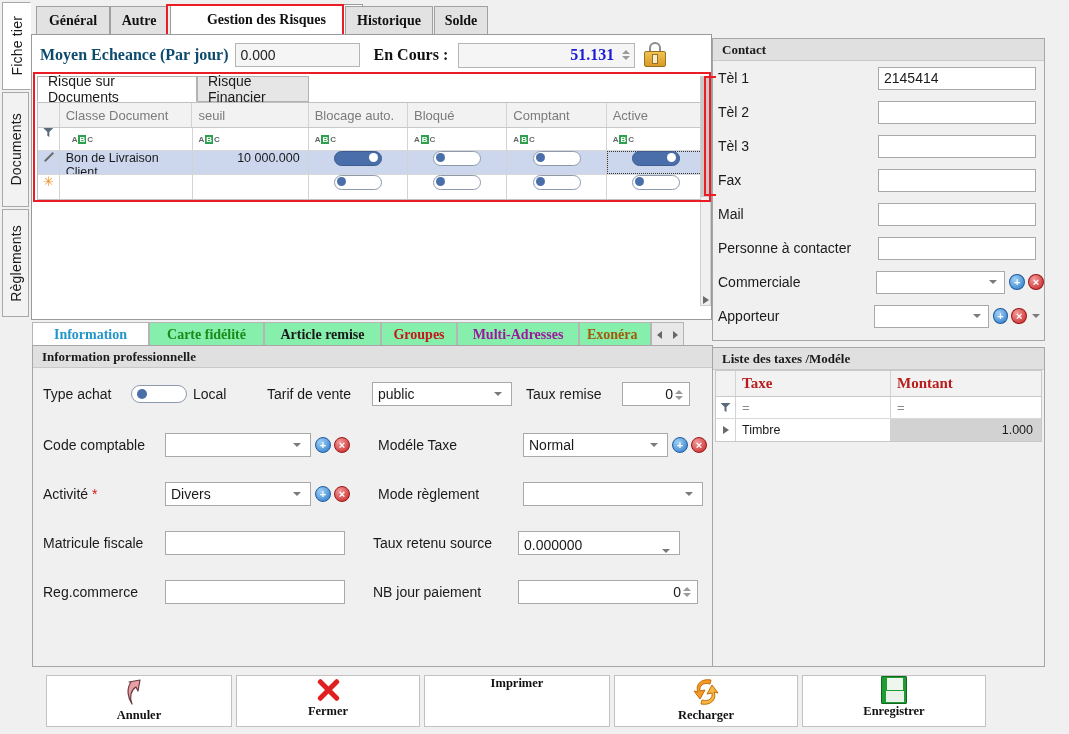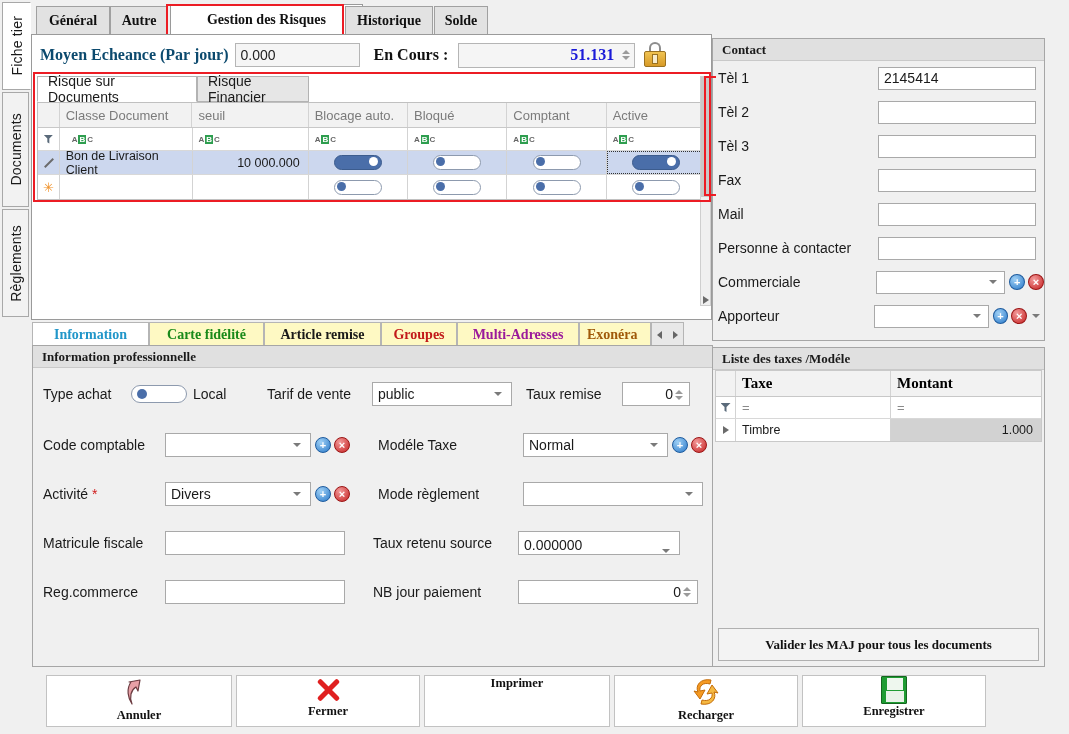--- a/index.html
+++ b/index.html
@@ -129,21 +129,21 @@
     position:absolute;left:37px;top:102px;width:670px;height:98px;
     background:#fff;border:1px solid #c0c0c0;box-sizing:border-box;
     font-size:12.5px;
   }
   .grow{display:flex;height:24px;box-sizing:border-box;}
   .ghead{height:25px;background:#f2f2f2;border-bottom:1px solid #c8c8c8;}
   .ghead .gcell{color:#7b7b7b;font-size:13px;display:flex;align-items:center;padding-left:6px;}
   .gfilter{height:23px;background:#ffffff;border-bottom:1px solid #d8d8d8;}
   .gdata{height:24px;background:#ccd7ee;border-bottom:1px solid #d8d8d8;}
   .gnew{height:24px;background:#ffffff;}
-  .gcell{box-sizing:border-box;border-right:1px solid #d3d3d3;display:flex;align-items:center;overflow:hidden;}
+  .gcell{box-sizing:border-box;border-right:1px solid #d3d3d3;display:flex;overflow:hidden;}
   .c-ind{width:22px;justify-content:center;}
   .c-class{width:135px;padding-left:6px;}
   .c-seuil{width:118px;justify-content:flex-end;padding-right:8px;}
   .c-tg{width:101px;justify-content:center;}
   .c-last{border-right:none;}
   .abcico{display:inline-flex;align-items:center;font-size:8px;font-weight:bold;color:#666;margin-left:6px;letter-spacing:0;}
   .abcico b{background:#2e9e4f;color:#fff;padding:0 1px;margin:0 1px;}
   .funnel{width:10px;height:9px;background:#5a6a7a;clip-path:polygon(0 0,100% 0,60% 45%,60% 100%,40% 85%,40% 45%);}
   .pencil{width:11px;height:11px;position:relative;}
   .pencil:before{content:"";position:absolute;left:0;top:5px;width:12px;height:2px;background:#6b6b6b;transform:rotate(-45deg);}
@@ -190,21 +190,21 @@
     position:absolute;left:700px;top:76px;width:11px;height:230px;
     background:#f0f0f0;border:1px solid #cfcfcf;box-sizing:border-box;
   }
   .vscroll .thumb{position:absolute;left:0;top:0;width:9px;height:120px;background:#c9c9c9;}
   .vscroll .btn{position:absolute;left:0;bottom:0;width:9px;height:11px;display:flex;align-items:center;justify-content:center;}
 
   
   .btabs{position:absolute;left:32px;top:322px;width:680px;height:24px;}
   .btab{
     position:absolute;top:0;height:24px;box-sizing:border-box;
-    background:#fef9c3;border:1px solid #b5b5b5;border-bottom:none;
+    background:#86efac;border:1px solid #b5b5b5;border-bottom:none;
     display:flex;align-items:center;justify-content:center;
     font-weight:bold;font-size:14px;padding:0 7px;cursor:default;
     font-family:"Liberation Serif", serif;
   }
   .btab.active{background:#ffffff;}
   .btab-nav{
     position:absolute;top:0;height:24px;width:33px;background:#e8e8e8;
     border:1px solid #b5b5b5;border-bottom:none;box-sizing:border-box;
     display:flex;align-items:center;justify-content:space-around;
   }
@@ -227,21 +227,21 @@
   .fin.combo{justify-content:space-between;}
 
   
   .taxes{
     position:absolute;left:712px;top:347px;width:333px;height:320px;
     background:#f0f0f0;border:1px solid #a6a6a6;box-sizing:border-box;
   }
   .tgrid{margin:0 2px;background:#fff;border:1px solid #c9c9c9;box-sizing:border-box;}
   .trow{display:flex;box-sizing:border-box;}
   .thead{height:26px;background:#f2f2f2;border-bottom:1px solid #c8c8c8;}
-  .thead .tcell{color:#000000;font-weight:bold;font-size:15px;font-family:"Liberation Serif",serif;align-items:center;}
+  .thead .tcell{color:#b91c1c;font-weight:bold;font-size:15px;font-family:"Liberation Serif",serif;align-items:center;}
   .tfilter{height:22px;border-bottom:1px solid #d8d8d8;background:#fff;}
   .tdata{height:22px;}
   .tcell{box-sizing:border-box;border-right:1px solid #d3d3d3;display:flex;align-items:center;padding-left:6px;font-size:12.5px;overflow:hidden;}
   .t-ind{width:20px;justify-content:center;padding-left:0;}
   .t-name{width:155px;}
   .t-amt{width:150px;justify-content:flex-end;padding-right:8px;border-right:none;background:#d2d2d2;}
   .tdata .t-name{background:#ffffff;}
   .eqs{color:#8a8a8a;font-size:13px;}
   .validbtn{
     position:absolute;left:5px;bottom:5px;width:321px;height:33px;
@@ -591,21 +591,20 @@
           </div>
       </div>
       <div class="trow tdata">
         <div class="tcell t-ind">
             <div class="arrow-r"></div>
           </div>
         <div class="tcell t-name">Timbre</div>
         <div class="tcell t-amt">1.000</div>
       </div>
     </div>
-    <div class="validbtn">Valider les MAJ pour tous les documents</div>
   </div>
 
   <div class="actionbar">
     <div class="abtn" id="btn-annuler">
       <div class="ic">
         <svg width="32" height="32" viewBox="0 0 32 32">
           <path d="M8 6 C3 13 5 22 9 28 C6 21 8 14 13 11 L15 15 L17 4 L6 6 Z" fill="#e8a0a6" stroke="#6b3b40" stroke-width="1.2" stroke-linejoin="round"></path>
         </svg>
       </div>
       <div class="lbl">Annuler</div>

